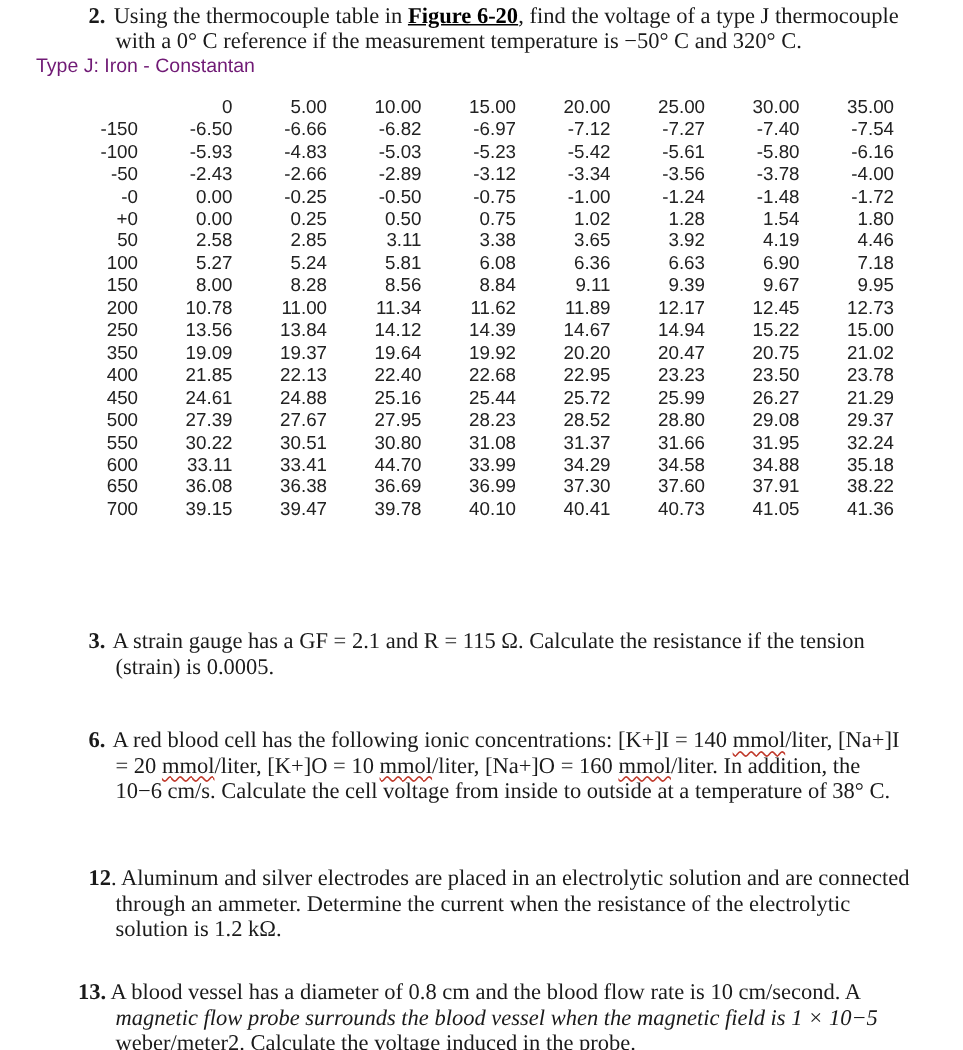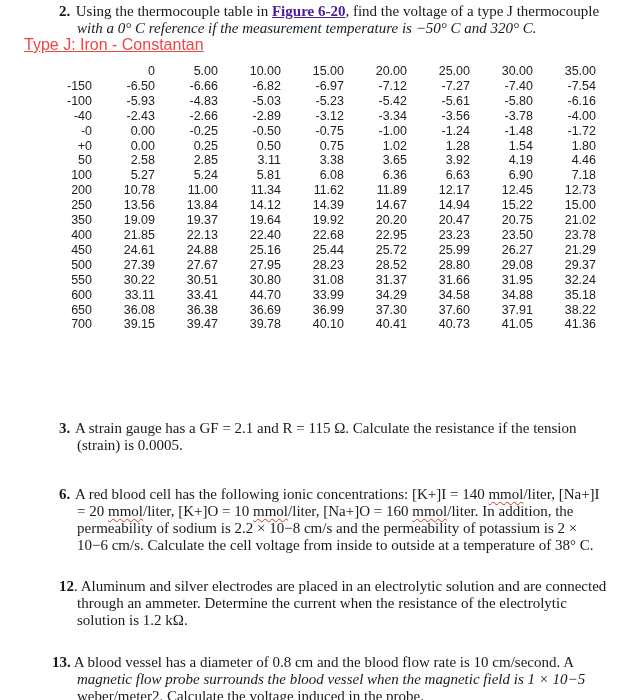--- a/index.html
+++ b/index.html
@@ -31,39 +31,37 @@
       font-weight: bold;
       display: inline-block;
       width: 13px;
     }
     .line {
       white-space: nowrap;
       display: block;
     }
     .indent {
       padding-left: 13px;
-      font-style: italic;
     }
     a.fig-link {
-      color: #4c1d95;
+      color: #000000;
       font-weight: bold;
       text-decoration: underline;
     }
     .squiggle {
       text-decoration: underline wavy #c0392b;
       text-decoration-thickness: 1px;
       text-underline-offset: 2px;
     }
     .table-caption {
       position: absolute;
       left: 24px;
       top: 36px;
-      font-size: 16px;
-      color: #ef4444;
-      text-decoration: underline;
+      font-size: 13px;
+      color: #701a75;
     }
     table.tc {
       position: absolute;
       left: 40px;
       top: 64px;
       border-collapse: collapse;
       font-size: 12.5px;
       color: #222;
     }
     table.tc td, table.tc th {
@@ -118,21 +116,21 @@
         <td class="c">-5.93</td>
         <td class="c">-4.83</td>
         <td class="c">-5.03</td>
         <td class="c">-5.23</td>
         <td class="c">-5.42</td>
         <td class="c">-5.61</td>
         <td class="c">-5.80</td>
         <td class="c">-6.16</td>
       </tr>
       <tr>
-        <td class="rowlabel">-40</td>
+        <td class="rowlabel">-50</td>
         <td class="c">-2.43</td>
         <td class="c">-2.66</td>
         <td class="c">-2.89</td>
         <td class="c">-3.12</td>
         <td class="c">-3.34</td>
         <td class="c">-3.56</td>
         <td class="c">-3.78</td>
         <td class="c">-4.00</td>
       </tr>
       <tr>
@@ -173,20 +171,31 @@
         <td class="c">5.27</td>
         <td class="c">5.24</td>
         <td class="c">5.81</td>
         <td class="c">6.08</td>
         <td class="c">6.36</td>
         <td class="c">6.63</td>
         <td class="c">6.90</td>
         <td class="c">7.18</td>
       </tr>
       <tr>
+        <td class="rowlabel">150</td>
+        <td class="c">8.00</td>
+        <td class="c">8.28</td>
+        <td class="c">8.56</td>
+        <td class="c">8.84</td>
+        <td class="c">9.11</td>
+        <td class="c">9.39</td>
+        <td class="c">9.67</td>
+        <td class="c">9.95</td>
+      </tr>
+      <tr>
         <td class="rowlabel">200</td>
         <td class="c">10.78</td>
         <td class="c">11.00</td>
         <td class="c">11.34</td>
         <td class="c">11.62</td>
         <td class="c">11.89</td>
         <td class="c">12.17</td>
         <td class="c">12.45</td>
         <td class="c">12.73</td>
       </tr>
@@ -293,21 +302,20 @@
 </table>
 
 <div class="problem serif" style="top:420px;">
   <span class="line"><span class="num">3.</span> <span>A strain gauge has a GF = 2.1 and R = 115 Ω. Calculate the resistance if the tension</span></span>
   <span class="line" style="padding-left:18px;">(strain) is 0.0005.</span>
 </div>
 
 <div class="problem serif" style="top:486px;">
   <span class="line"><span class="num">6.</span> <span>A red blood cell has the following ionic concentrations: [K+]I = 140 </span><span class="squiggle">mmol</span><span>/liter, [Na+]I</span></span>
   <span class="line" style="padding-left:18px;"><span>= 20 </span><span class="squiggle">mmol</span><span>/liter, [K+]O = 10 </span><span class="squiggle">mmol</span><span>/liter, [Na+]O = 160 </span><span class="squiggle">mmol</span><span>/liter. In addition, the</span></span>
-  <span class="line" style="padding-left:18px;">permeability of sodium is 2.2 × 10−8 cm/s and the permeability of potassium is 2 ×</span>
   <span class="line" style="padding-left:18px;">10−6 cm/s. Calculate the cell voltage from inside to outside at a temperature of 38° C.</span>
 </div>
 
 <div class="problem serif" style="top:578px;">
   <span class="line"><b>12</b><span>. Aluminum and silver electrodes are placed in an electrolytic solution and are connected</span></span>
   <span class="line" style="padding-left:18px;">through an ammeter. Determine the current when the resistance of the electrolytic</span>
   <span class="line" style="padding-left:18px;">solution is 1.2 kΩ.</span>
 </div>
 
 <div class="problem serif" style="top:654px; left:52px;">

